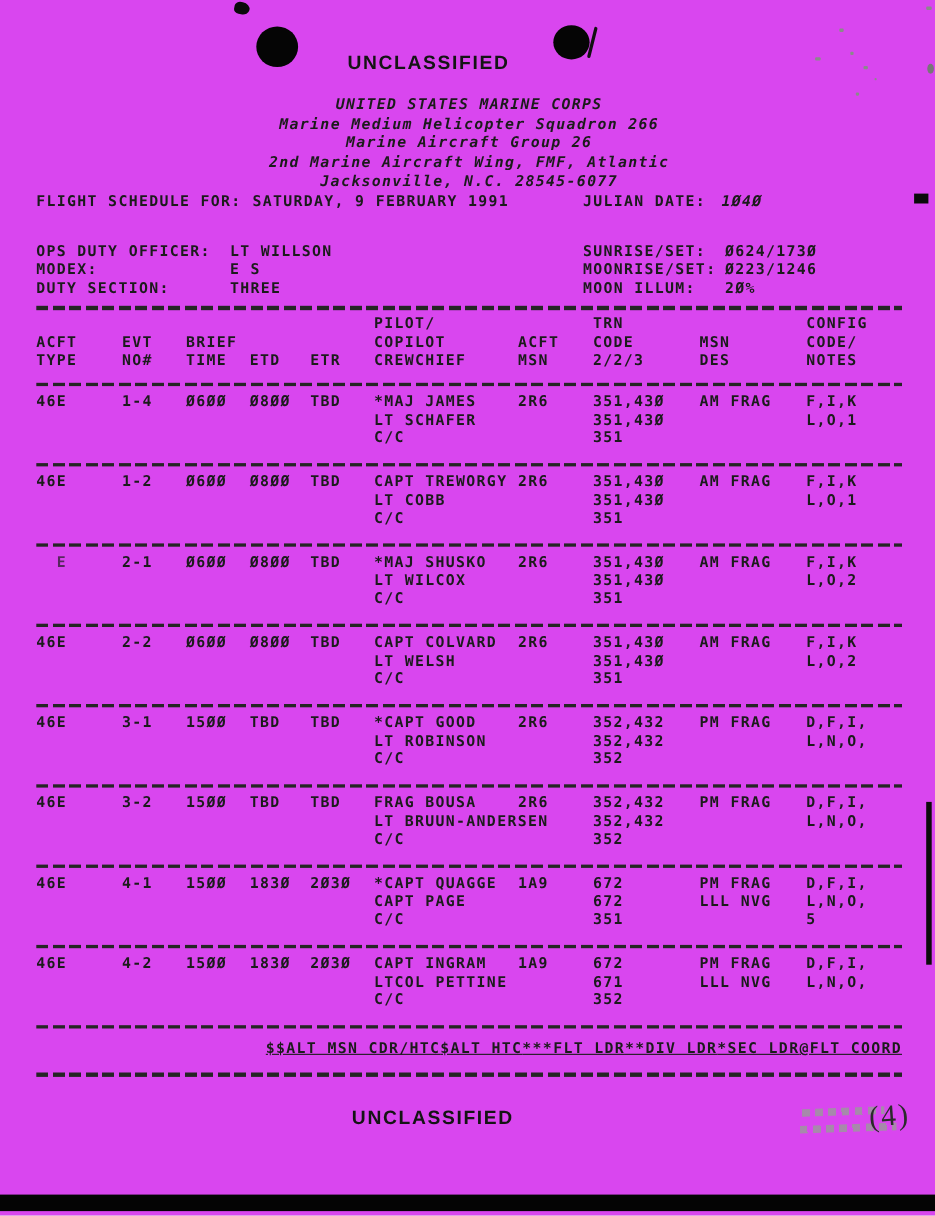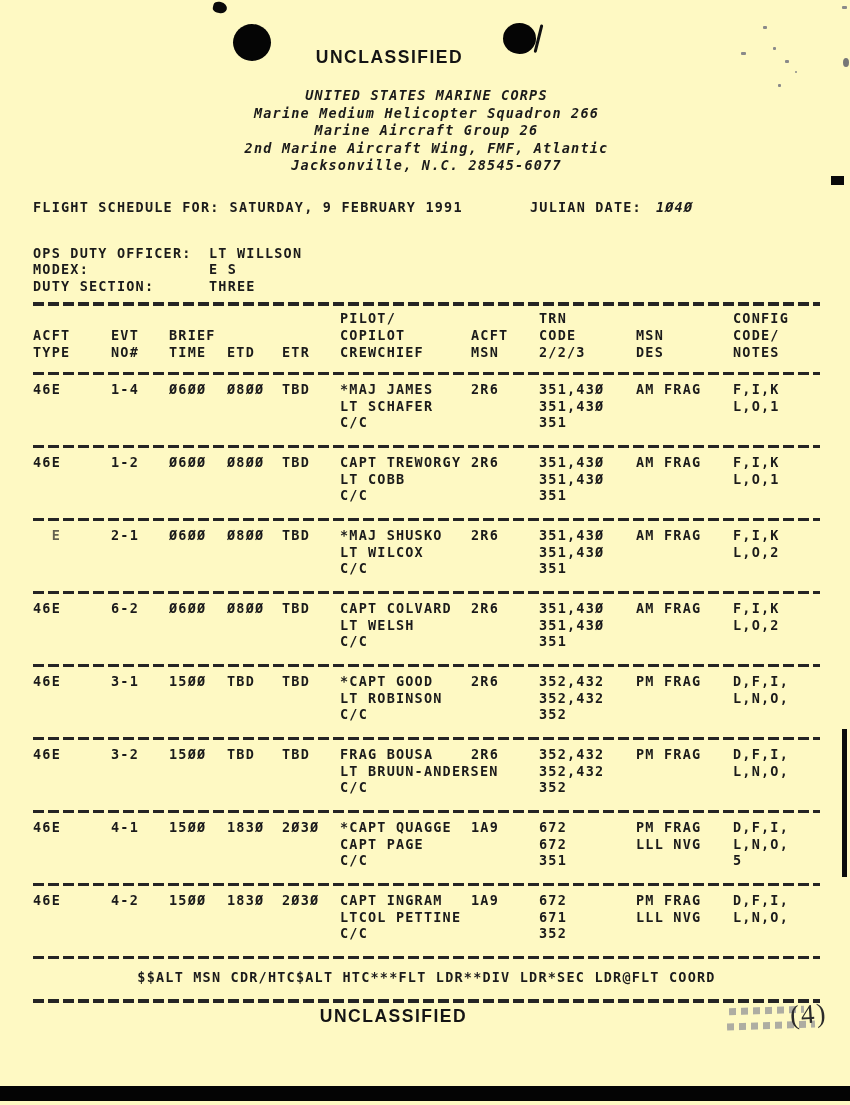--- a/index.html
+++ b/index.html
@@ -1,18 +1,18 @@
 <!DOCTYPE html>
 <html><head>
 <meta charset="utf-8">
 <style>
   html,body{margin:0;padding:0;background:#e8e8e8;}
   .page{
     position:relative; width:850px; height:1105px; margin:0 auto;
-    background:#fef9c3; overflow:hidden;
+    background:#d946ef; overflow:hidden;
     font-family:"DejaVu Sans Mono", monospace;
     font-weight:bold; color:#1b1b1b;
     font-size:13.5px; letter-spacing:1.2px;
   }
   .content{position:absolute; left:33px; top:0; width:787px;}
 
   
   .classline{
     font-family:"Liberation Sans", sans-serif; font-weight:700;
     font-size:17.5px; letter-spacing:1.5px; color:#141414;
@@ -21,21 +21,21 @@
   .classline.top{margin-top:47px; transform:translateX(-37px);}
 
   
   .letterhead{
     margin-top:19px; text-align:center; white-space:pre-line;
     line-height:17.5px;
     font-style:italic;
   }
 
   
-  .schedline{margin-top:24px; display:grid; grid-template-columns:497px auto; line-height:17px;}
+  .schedline{display:grid; grid-template-columns:497px auto; line-height:17px;}
   .schedline .jul-val{margin-left:14px;font-style:italic;}
   .sched-date{margin-left:10px;}
 
   
   .infoblock{margin-top:29px; display:grid; grid-template-columns:497px auto; line-height:16.5px;}
   .info-item .lbl{display:inline-block;}
   .info-left .lbl{width:176px;}
   .info-right .lbl{width:129px;}
 
   
@@ -48,21 +48,21 @@
   
   .trow{
     display:grid; padding:6px 0 7px 0; line-height:16.5px;
     grid-template-columns:78px 58px 58px 55px 58px 131px 68px 97px 97px 85px;
   }
   .trow.head{padding:4px 0 4px 0; line-height:17px;}
   .tcell{white-space:pre; overflow:visible;}
   .tcell.faded{opacity:.68;}
 
   
-  .legend{display:flex; justify-content:center; padding:10px 0 6px 0; line-height:17px; white-space:pre;}
+  .legend{display:flex; justify-content:flex-end; padding:10px 0 6px 0; line-height:17px; white-space:pre;text-decoration:underline;}
 
   
   .classline.bottom{position:absolute; left:33px; width:787px; top:1006; transform:translateX(-33px);}
   .classline.bottom{top:1006px;}
   .pagenum{
     position:absolute; left:790px; top:999px;
     font-family:"Liberation Serif", serif; font-weight:400;
     font-size:27px; color:#2b2b2b; transform:rotate(-4deg); letter-spacing:2px;
   }
 
@@ -118,20 +118,25 @@
       <div><span>FLIGHT SCHEDULE FOR:</span><span class="sched-date">SATURDAY, 9 FEBRUARY 1991</span></div>
       <div><span>JULIAN DATE:</span><span class="jul-val">1Ø4Ø</span></div>
     </div>
 
     <div class="infoblock">
       <div class="info-left">
         <div class="info-item"><span class="lbl">OPS DUTY OFFICER:</span><span>LT WILLSON</span></div>
         <div class="info-item"><span class="lbl">MODEX:</span><span>E S</span></div>
         <div class="info-item"><span class="lbl">DUTY SECTION:</span><span>THREE</span></div>
       </div>
+      <div class="info-right">
+        <div class="info-item"><span class="lbl">SUNRISE/SET:</span><span>Ø624/173Ø</span></div>
+        <div class="info-item"><span class="lbl">MOONRISE/SET:</span><span>Ø223/1246</span></div>
+        <div class="info-item"><span class="lbl">MOON ILLUM:</span><span>2Ø%</span></div>
+      </div>
     </div>
 
     <div class="sep first"></div>
 
     <div id="flight-table">
         <div class="trow head">
           <div class="tcell">
 ACFT
 TYPE</div>
           <div class="tcell">
@@ -212,21 +217,21 @@
           <div class="tcell">351,43Ø
 351,43Ø
 351</div>
           <div class="tcell">AM FRAG</div>
           <div class="tcell">F,I,K
 L,O,2</div>
         </div>
         <div class="sep"></div>
         <div class="trow">
           <div class="tcell">46E</div>
-          <div class="tcell">6-2</div>
+          <div class="tcell">2-2</div>
           <div class="tcell">Ø6ØØ</div>
           <div class="tcell">Ø8ØØ</div>
           <div class="tcell">TBD</div>
           <div class="tcell">CAPT COLVARD
 LT WELSH
 C/C</div>
           <div class="tcell">2R6</div>
           <div class="tcell">351,43Ø
 351,43Ø
 351</div>

